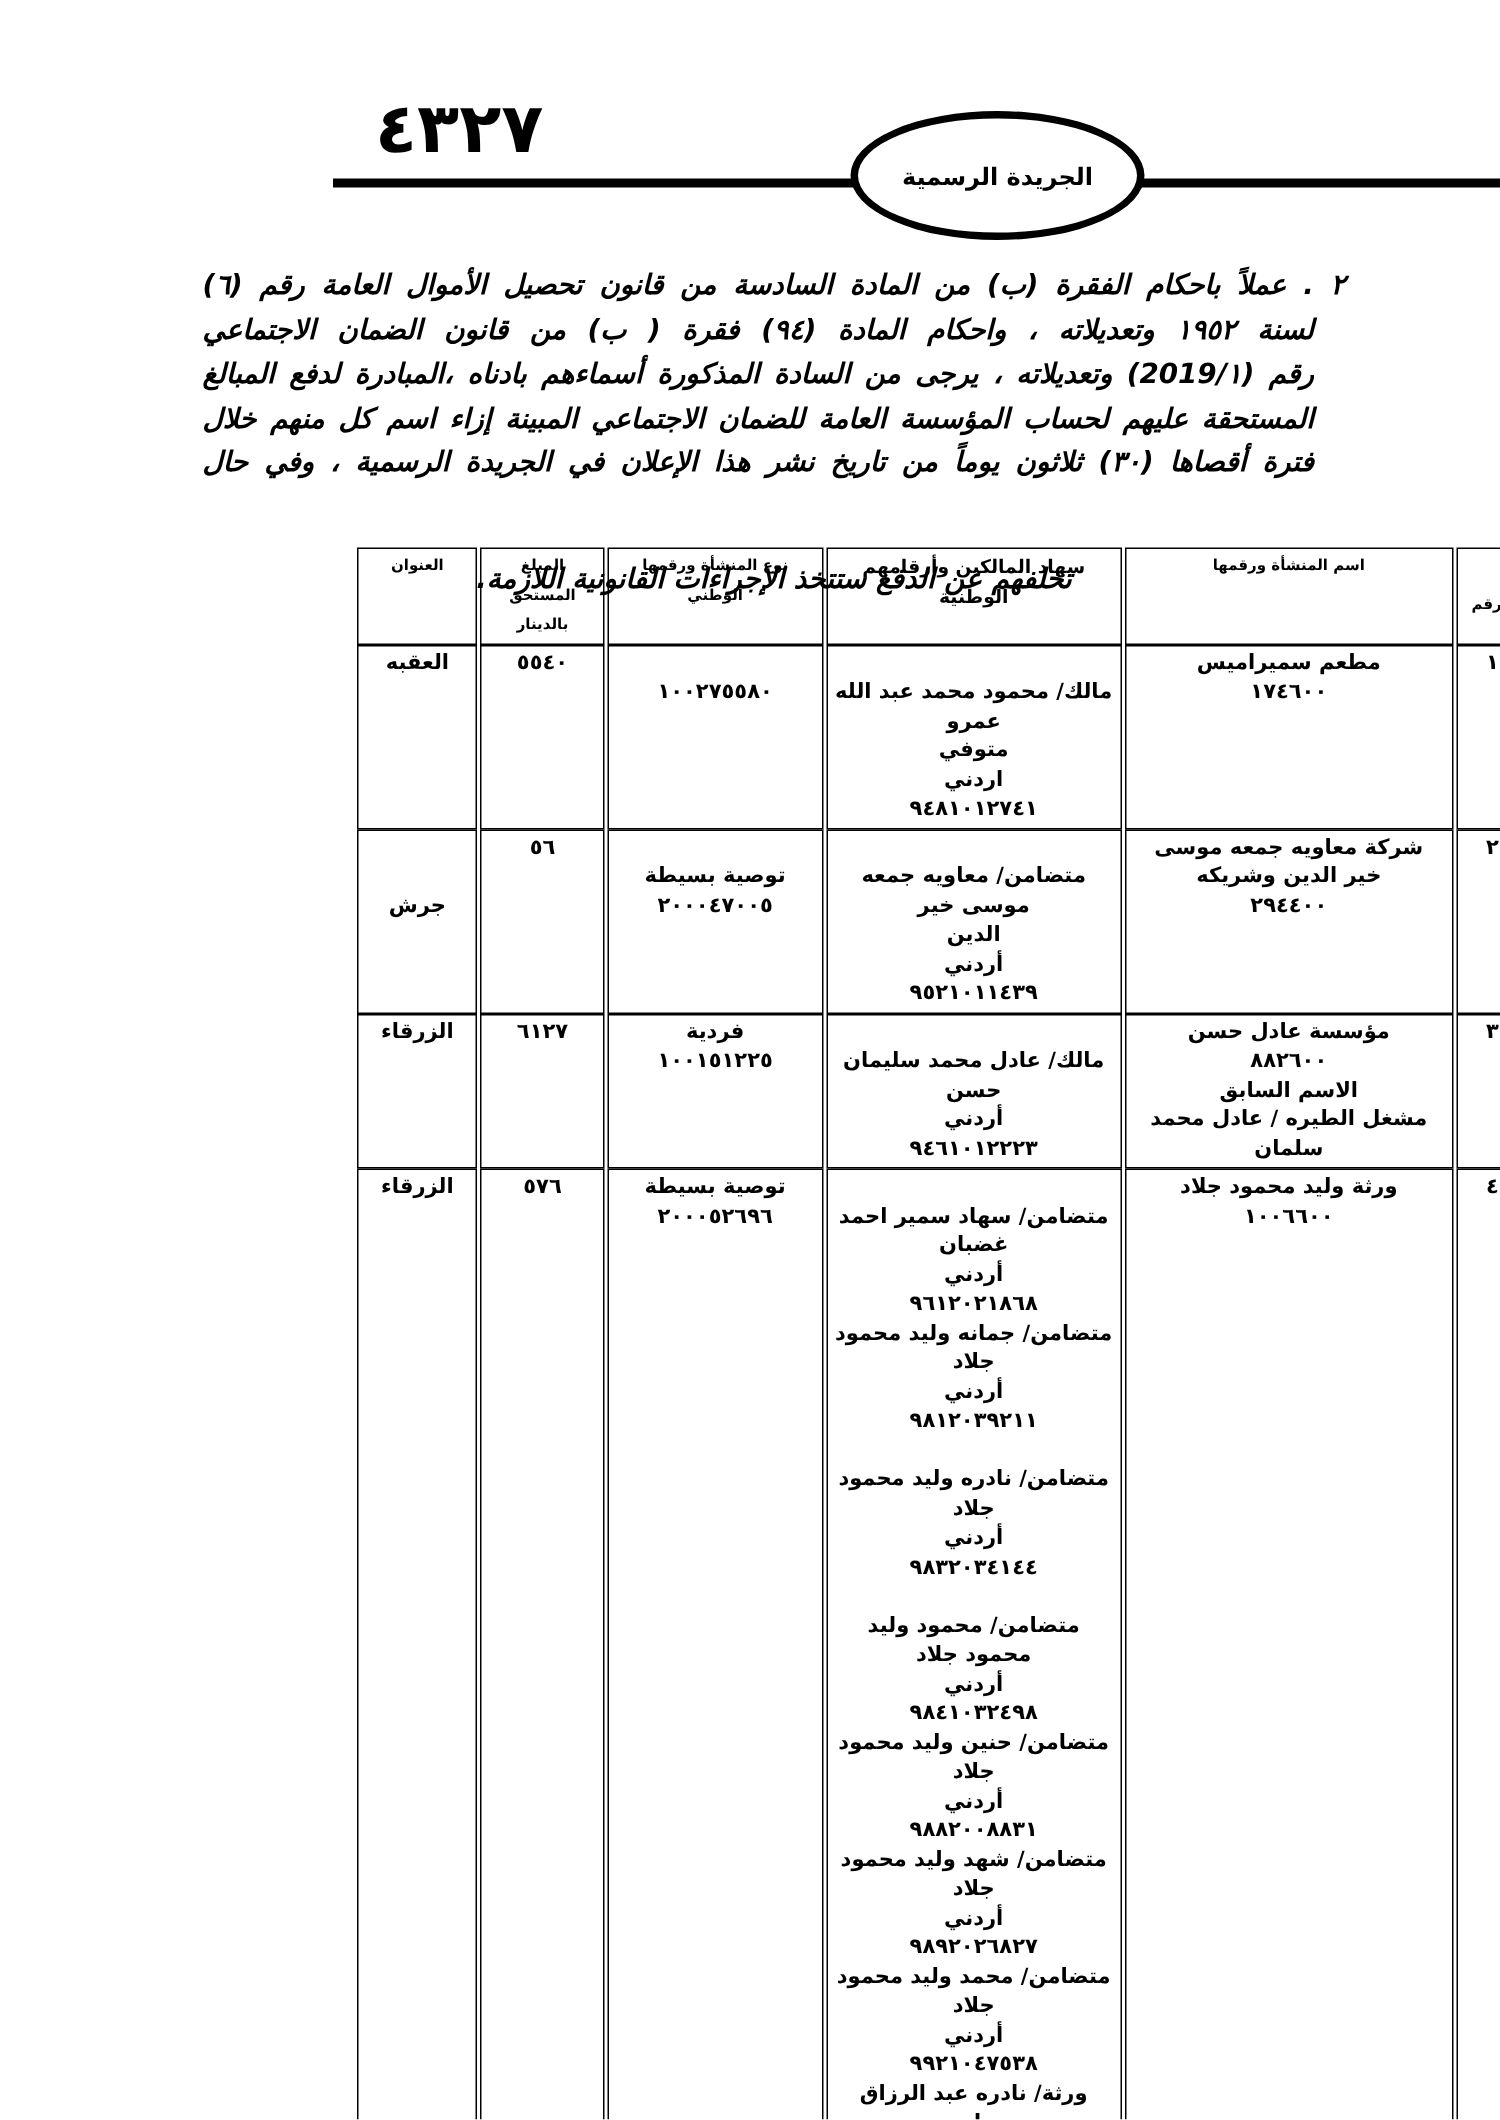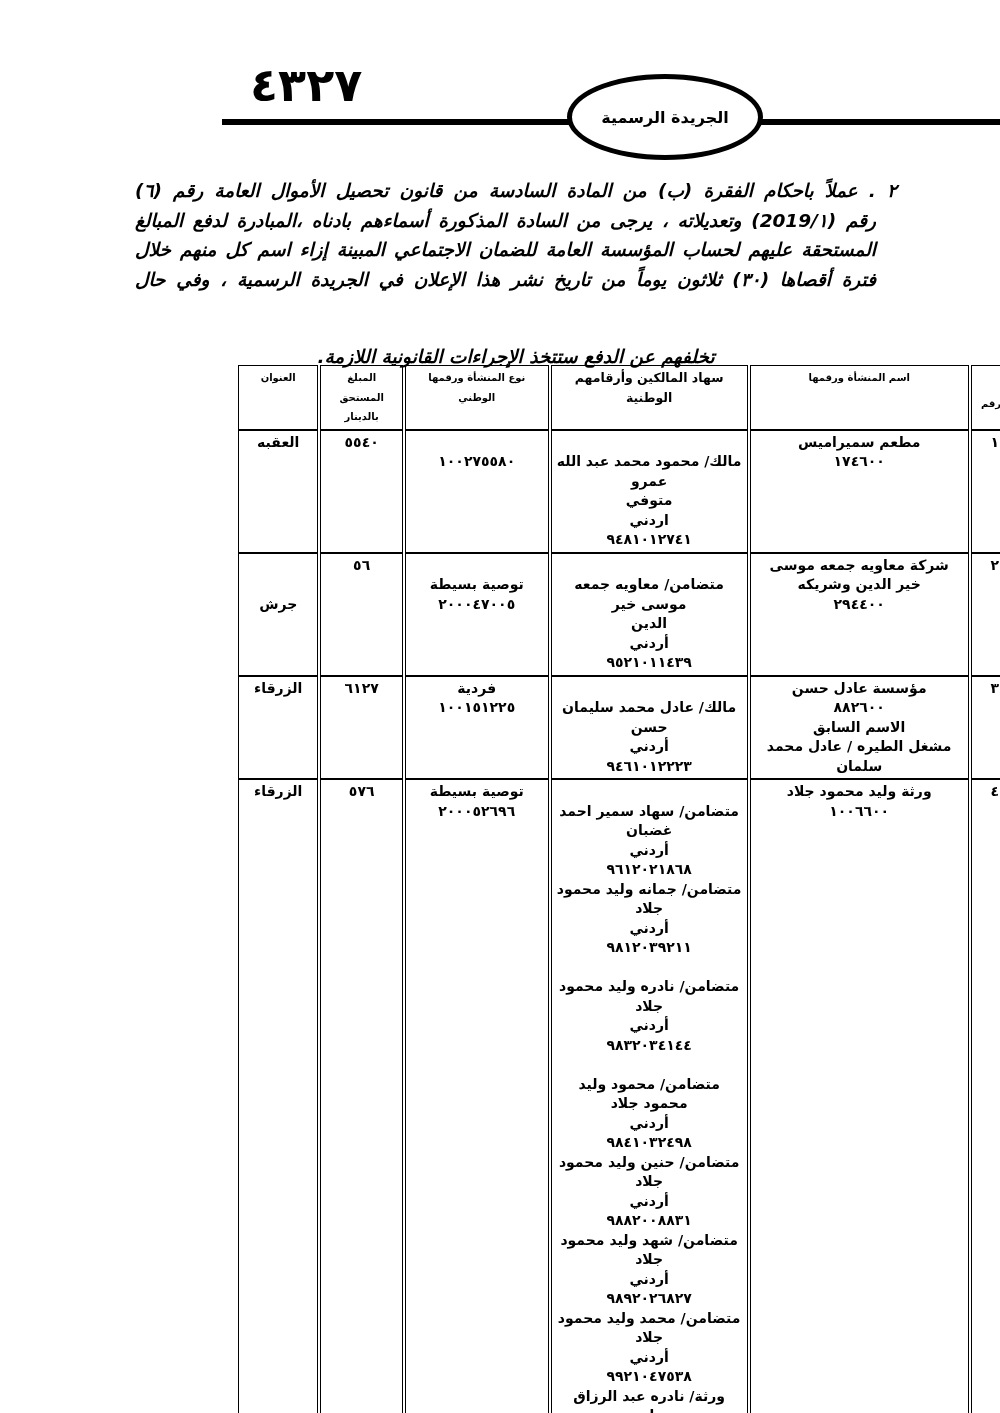--- a/index.html
+++ b/index.html
@@ -113,20 +113,21 @@
 <div class="page">
 
   <div class="page-number">٤٣٢٧</div>
   <div class="header-rule"></div>
   <div class="gazette-oval">
     <span class="label">الجريدة الرسمية</span>
   </div>
 
   <div class="notice">
       <div class="para-line">٢ .  عملاً باحكام الفقرة (ب) من المادة السادسة من قانون تحصيل الأموال العامة رقم (٦)</div>
+      <div class="para-line indent">لسنة ١٩٥٢ وتعديلاته ، واحكام المادة (٩٤) فقرة ( ب) من قانون الضمان الاجتماعي</div>
       <div class="para-line indent">رقم (2019/١) وتعديلاته ، يرجى من السادة المذكورة أسماءهم بادناه ،المبادرة لدفع المبالغ</div>
       <div class="para-line indent">المستحقة عليهم لحساب المؤسسة العامة للضمان الاجتماعي المبينة إزاء اسم كل منهم خلال</div>
       <div class="para-line indent">فترة أقصاها (٣٠) ثلاثون يوماً من تاريخ نشر هذا الإعلان في الجريدة الرسمية ، وفي حال</div>
       <div class="para-line last">تخلفهم عن الدفع ستتخذ الإجراءات القانونية اللازمة.</div>
     </div>
 
   <table class="gazette-table">
     <colgroup>
       <col class="c-no">
         <col class="c-estab">

